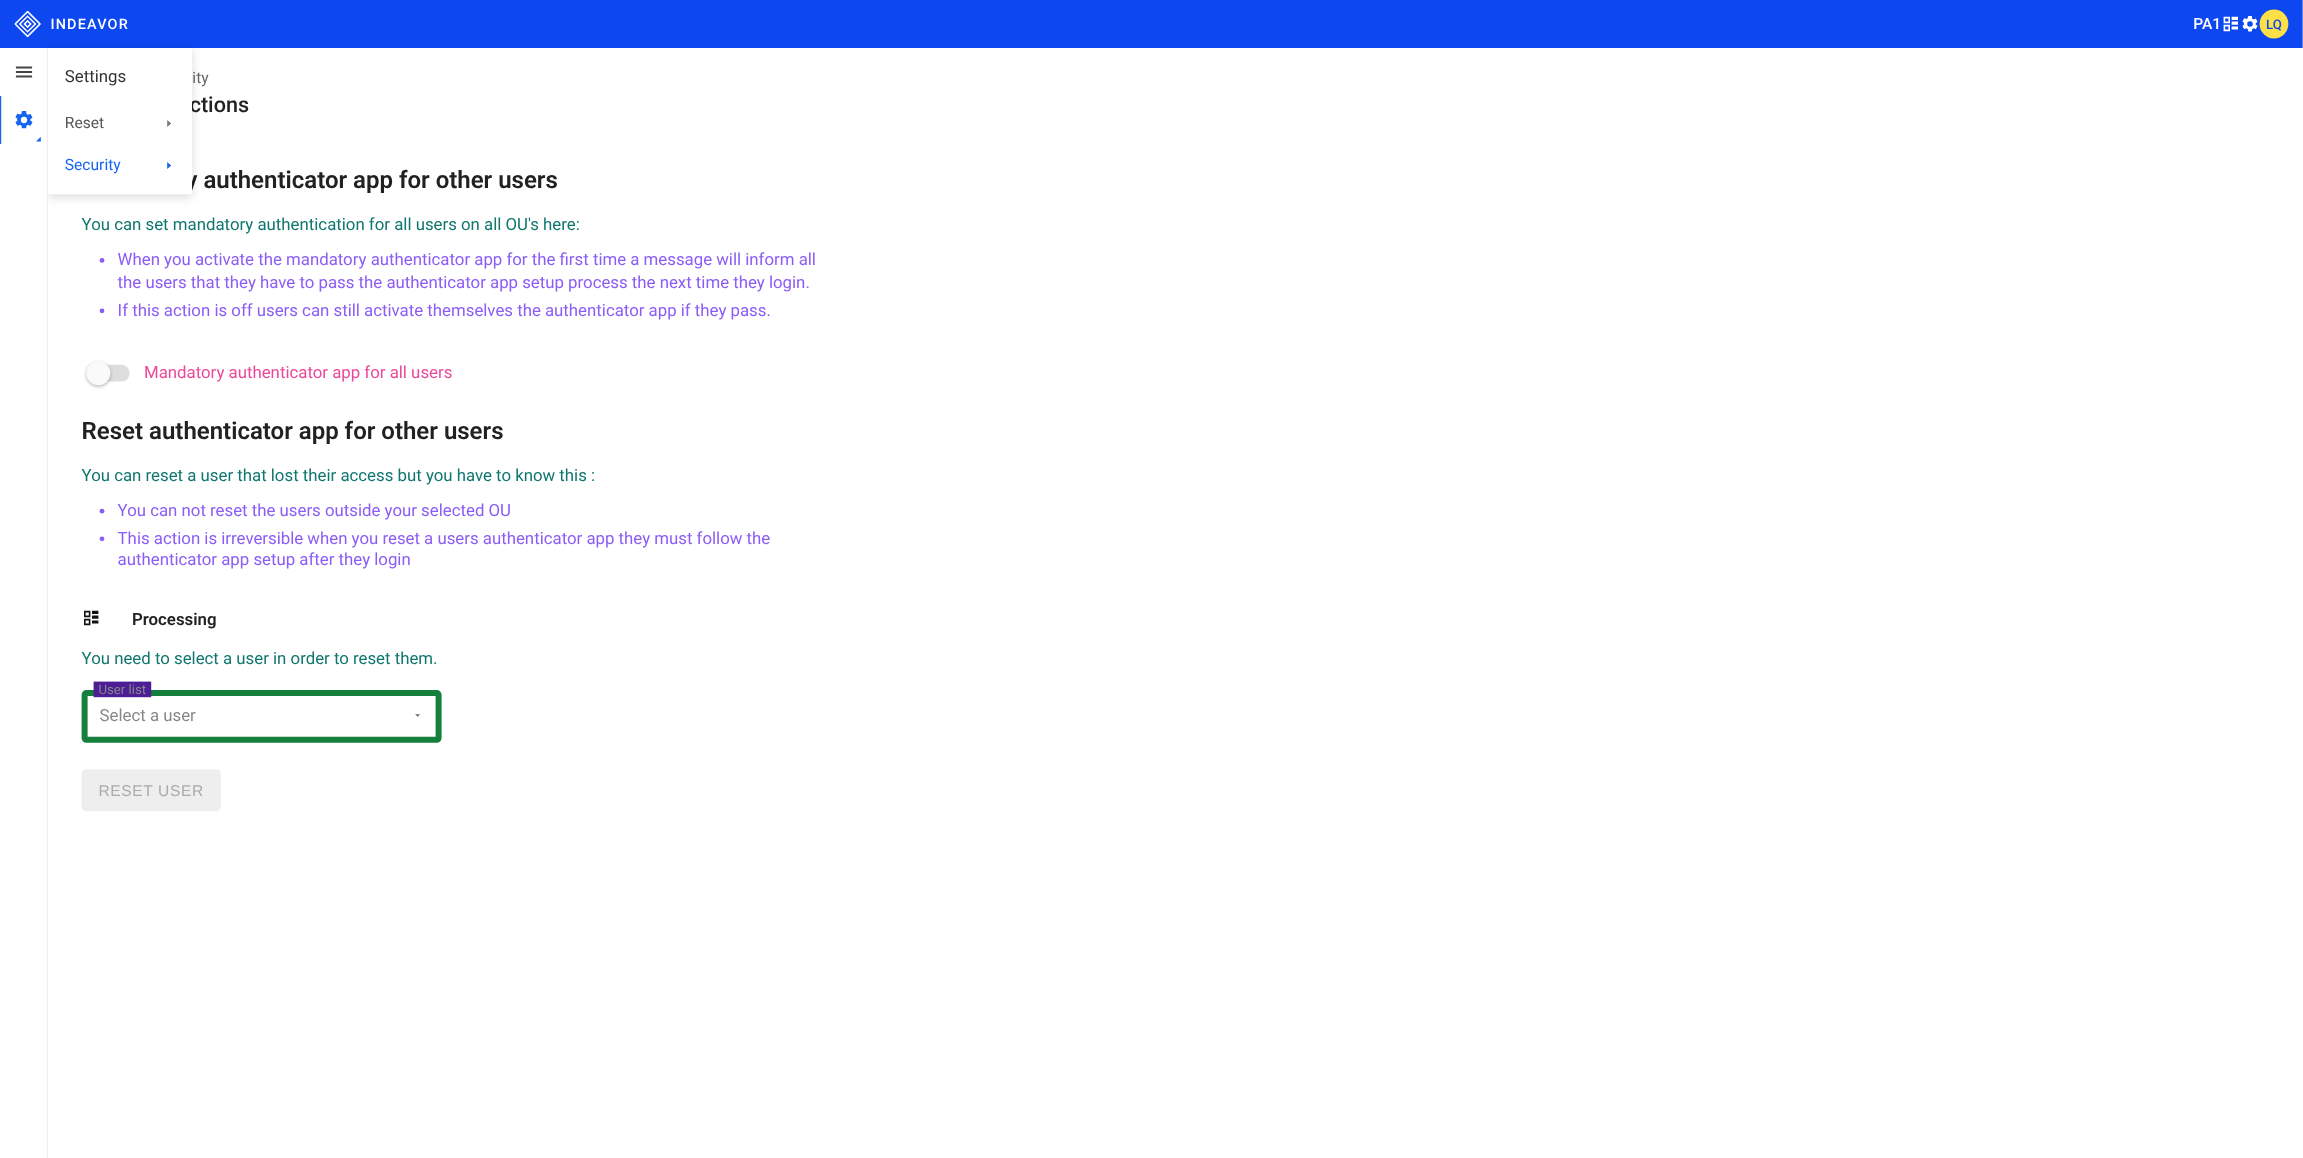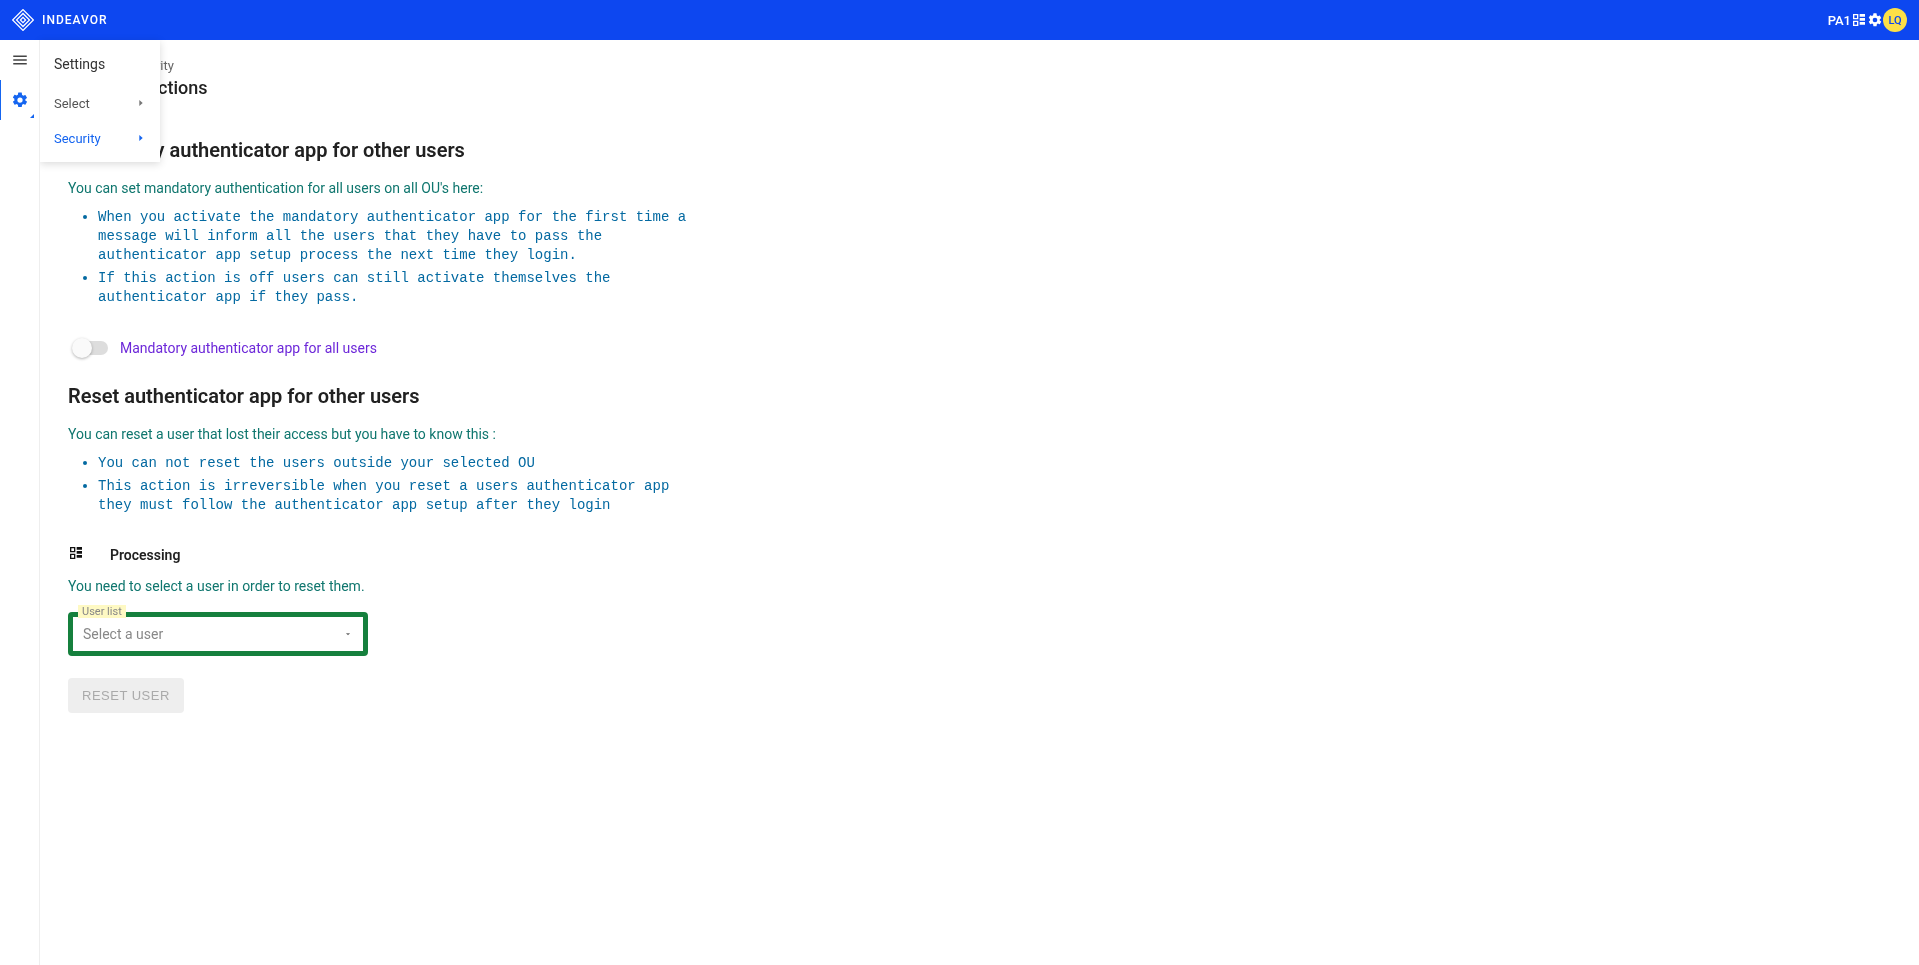--- a/index.html
+++ b/index.html
@@ -30,33 +30,33 @@
 .flyout-item.active { color: #1565f0; }
 .flyout-item .chev { font-size: 12px; }
 
 
 .main { flex: 1; padding: 18px 28px; overflow: auto; }
 .breadcrumb { font-size: 13px; color: #666; margin-bottom: 4px; }
 .page-sub { font-size: 18px; font-weight: 500; margin-bottom: 40px; }
 
 .section-h { font-size: 20px; font-weight: 600; margin-bottom: 18px; }
 .p14 { font-size: 14px; color: #0f766e; margin-bottom: 12px; }
-.bullets { margin: 0 0 0 30px; max-width: 600px; color: #0369a1; font-family: Liberation Mono, monospace; }
+.bullets { margin: 0 0 0 30px; max-width: 600px; color: #8b5cf6; }
 .bullets li { margin-bottom: 4px; line-height: 1.35; font-size: 14px; }
 
 .toggle-row { display: flex; align-items: center; gap: 12px; margin: 34px 0 28px 6px; }
 .toggle { width: 34px; height: 14px; background: #ddd; border-radius: 7px; position: relative; cursor: pointer; }
 .toggle::after { content: ""; position: absolute; left: -2px; top: -3px; width: 20px; height: 20px; background: #fafafa; border-radius: 50%; box-shadow: 0 1px 3px rgba(0,0,0,0.3); }
-.toggle-label { font-size: 14px; color: #6d28d9; }
+.toggle-label { font-size: 14px; color: #ec4899; }
 
 .ou-row { display: flex; align-items: center; gap: 26px; margin: 30px 0 14px; font-weight: 600; font-size: 14px; }
 
 
 .field-wrap { position: relative; width: 300px; margin-top: 18px; }
-.field-label { position: absolute; top: -7px; left: 10px; background: #fef9c3; padding: 0 4px; font-size: 11px; color: #888; }
+.field-label { position: absolute; top: -7px; left: 10px; background: #4c1d95; padding: 0 4px; font-size: 11px; color: #888; }
 .select-box { width: 100%; height: 44px; border: 5px solid #15803d; border-radius: 4px; display: flex; align-items: center; justify-content: space-between; padding: 14px 10px; color: #888; cursor: pointer; }
 
 .reset-btn { margin-top: 22px; padding: 10px 14px; background: #eee; color: #aaa; border: none; border-radius: 4px; font-size: 13px; letter-spacing: 0.5px; cursor: not-allowed; }
 </style>
 </head>
 <body>
 
 <div class="topbar">
   <div class="brand">
     <span class="top-icon">
@@ -95,21 +95,21 @@
     <div class="rail-item active">
       <svg width="18" height="18" viewBox="0 0 24 24" fill="currentColor">
           <path d="M19.14 12.94a7 7 0 0 0 .05-.94 7 7 0 0 0-.05-.94l2.03-1.58a.5.5 0 0 0 .12-.63l-1.92-3.32a.5.5 0 0 0-.6-.22l-2.39.96a7.03 7.03 0 0 0-1.62-.94l-.36-2.54A.5.5 0 0 0 13.9 2h-3.84a.5.5 0 0 0-.49.42l-.36 2.54c-.58.24-1.12.55-1.62.94l-2.39-.96a.5.5 0 0 0-.6.22L2.68 8.48a.5.5 0 0 0 .12.63l2.03 1.58c-.3.06-.5.38-.5.94s.2.63.5.94l-2.03 1.58a.5.5 0 0 0-.12.63l1.92 3.32a.5.5 0 0 0 .6.22l2.39-.96c.5.39 1.04.7 1.62.94l.36 2.54a.5.5 0 0 0 .49.42h3.84a.5.5 0 0 0 .49-.42l.36-2.54c.58-.24 1.12-.55 1.62-.94l2.39.96a.5.5 0 0 0 .6-.22l1.92-3.32a.5.5 0 0 0-.12-.63l-2.03-1.58zM12 15.5A3.5 3.5 0 1 1 12 8.5a3.5 3.5 0 0 1 0 7z"></path>
         </svg>
     </div>
   </div>
 
   <div class="flyout">
     <div class="flyout-title">Settings</div>
     <div class="flyout-item">
-      <span>Select</span>
+      <span>Reset</span>
       <span class="chev">
         <svg width="10" height="10" viewBox="0 0 24 24" fill="#777">
             <path d="M8 5l8 7-8 7z"></path>
           </svg>
       </span>
     </div>
     <div class="flyout-item active">
       <span>Security</span>
       <span class="chev">
         <svg width="10" height="10" viewBox="0 0 24 24" fill="#1565f0">

